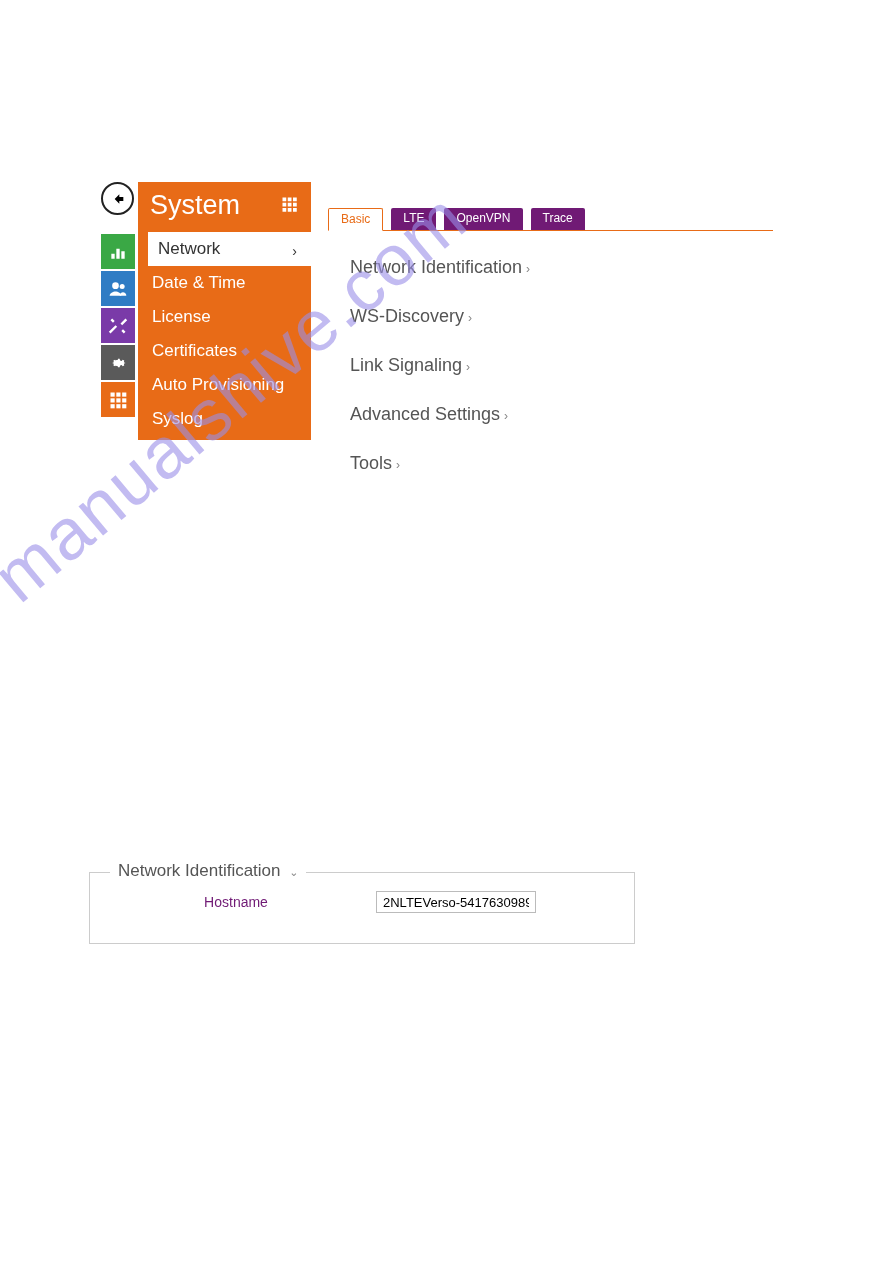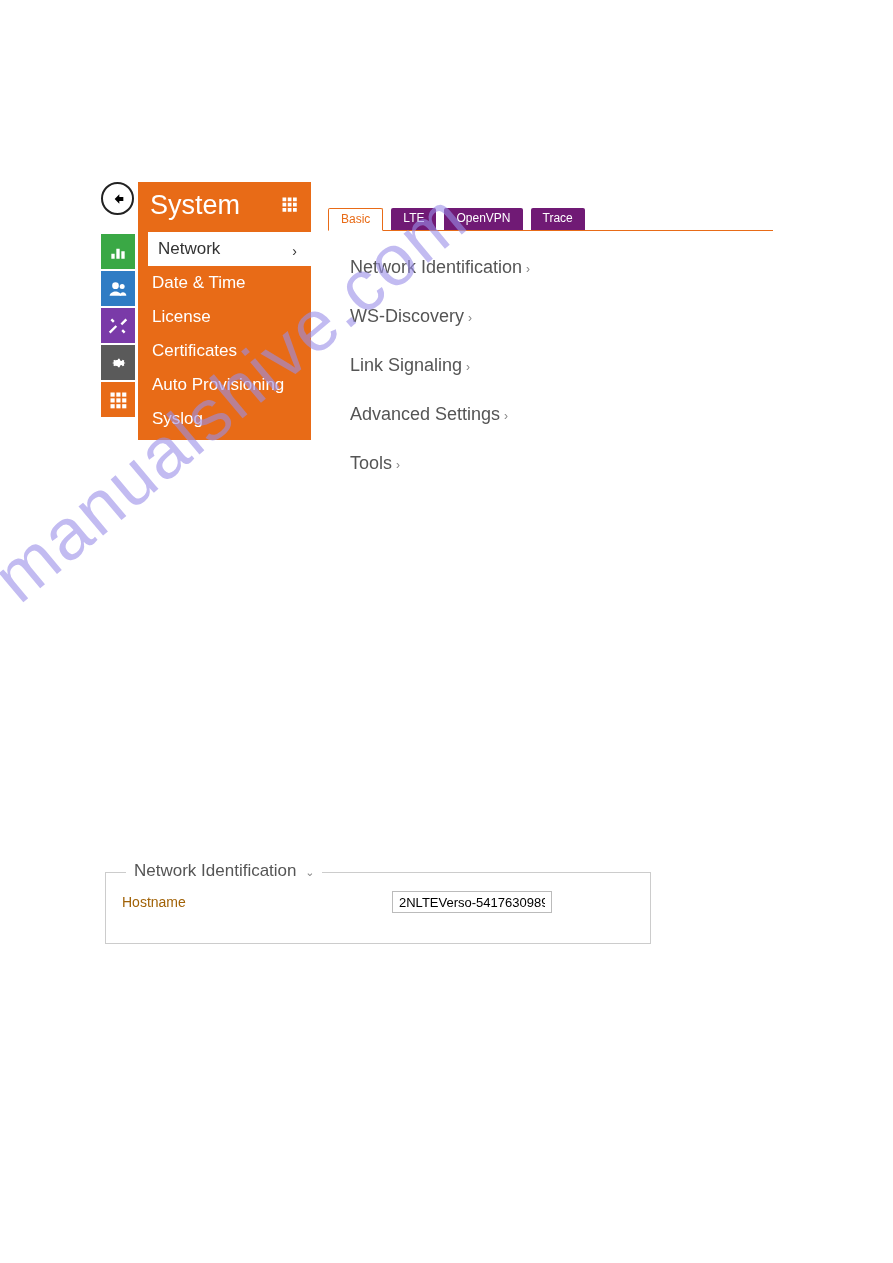--- a/index.html
+++ b/index.html
@@ -85,34 +85,34 @@
 
   .section-list { padding: 26px 0 0 22px; }
   .section-item {
     font-size: 18px; color: #555; font-weight: 300;
     margin-bottom: 28px; cursor: pointer;
   }
   .section-item .small-chev { font-size: 12px; margin-left: 4px; color: #888; }
 
   
   .lower-block {
-    position: absolute; top: 872px; left: 105px; width: 546px;
+    position: absolute; top: 872px; left: 89px; width: 546px;
   }
   .fieldset {
     border: 1px solid #ccc; padding: 18px 16px 22px 16px; position: relative;
   }
   .fieldset-legend {
     position: absolute; top: -12px; left: 20px; background: #fff;
     padding: 0 8px; font-size: 17px; color: #555; font-weight: 300;
   }
   .fieldset-legend .small-chev { font-size: 11px; margin-left: 4px; color: #888; }
   .form-row { display: flex; align-items: center; margin-bottom: 8px; }
   .form-row label {
-    width: 270px; text-align: left; padding-right: 10px;
-    font-size: 14px; color: #a16207;
+    width: 270px; text-align: center; padding-right: 10px;
+    font-size: 14px; color: #701a75;
   }
   .form-row input {
     width: 160px; height: 22px; border: 1px solid #bbb;
     font-size: 13px; padding: 10px 6px;
   }
 </style>
 </head>
 <body>
 
 <div class="watermark">manualshive.com</div>

